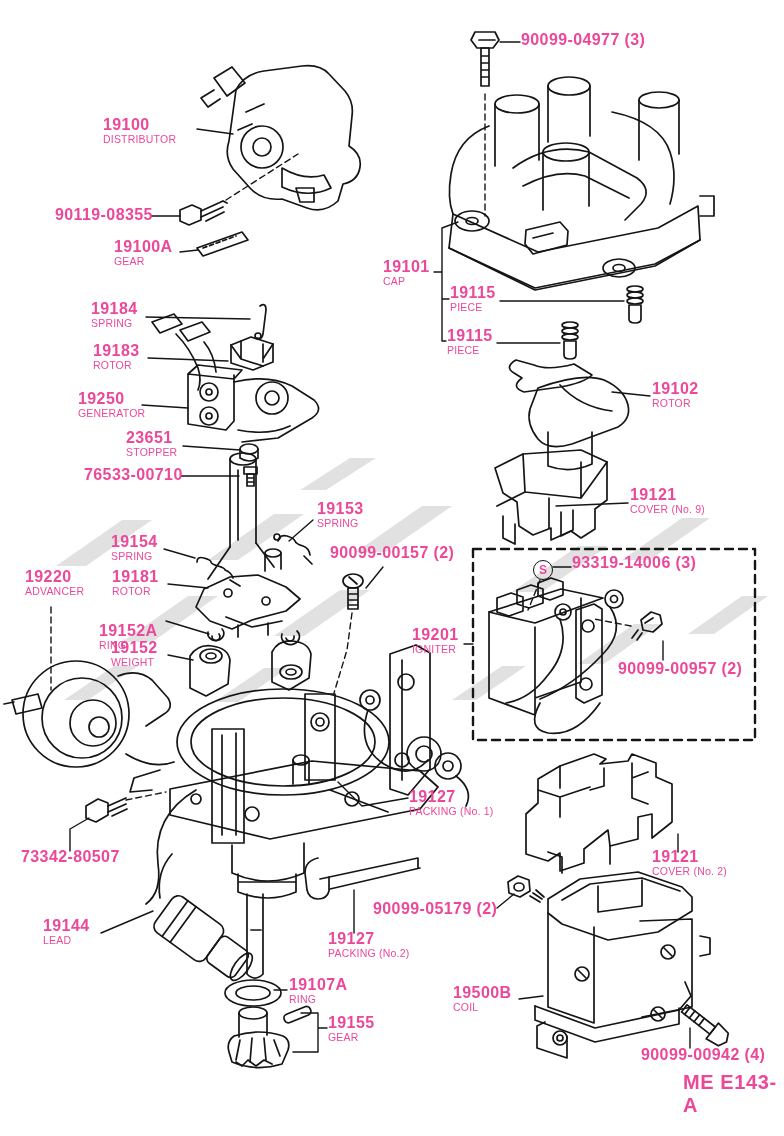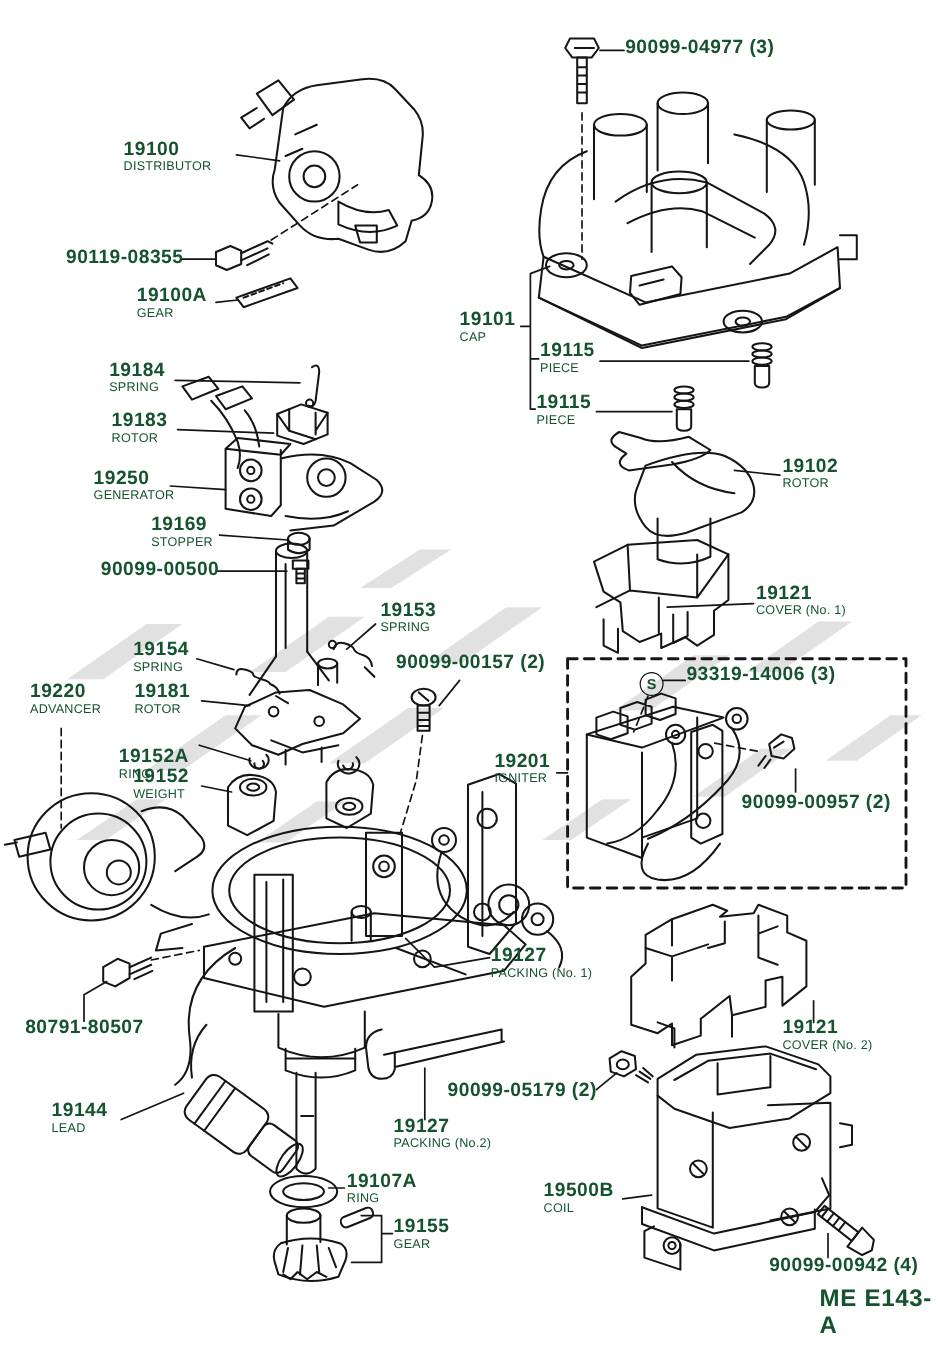--- a/index.html
+++ b/index.html
@@ -1,17 +1,17 @@
 <!DOCTYPE html>
 <html><head>
 <meta charset="utf-8">
 <style>
   html,body{margin:0;padding:0;background:#fff;}
   .stage{position:relative;width:784px;height:1136px;background:#ffffff;overflow:hidden;
-         font-family:"Liberation Sans",sans-serif;color:#14532d;}
+         font-family:"Liberation Sans",sans-serif;color:#ec4899;}
   svg.canvas{position:absolute;left:0;top:0;z-index:1;}
   .lbl{position:absolute;white-space:nowrap;z-index:2;}
   .lbl .num{display:block;font-size:16px;font-weight:700;letter-spacing:.4px;line-height:1.02;}
   .lbl .desc{display:block;font-size:10.5px;font-weight:400;letter-spacing:.2px;line-height:1.05;margin-top:1px;}
   .smark{position:absolute;z-index:2;width:18px;height:18px;border:1.6px solid #111;border-radius:50%;
          font-size:12px;font-weight:700;text-align:center;line-height:18px;}
   .footer{position:absolute;z-index:2;font-size:20px;font-weight:700;letter-spacing:.6px;}
 </style>
 </head>
 <body>
@@ -415,36 +415,36 @@
       <span class="num">19183</span>
       <span class="desc">ROTOR</span>
     </div>
 
   <div class="lbl" style="left:78px;top:391px">
       <span class="num">19250</span>
       <span class="desc">GENERATOR</span>
     </div>
 
   <div class="lbl" style="left:126px;top:430px">
-      <span class="num">19169</span>
+      <span class="num">23651</span>
       <span class="desc">STOPPER</span>
     </div>
 
   <div class="lbl" style="left:84px;top:467px">
-      <span class="num">90099-00500</span>
+      <span class="num">76533-00710</span>
     </div>
 
   <div class="lbl" style="left:652px;top:381px">
       <span class="num">19102</span>
       <span class="desc">ROTOR</span>
     </div>
 
   <div class="lbl" style="left:630px;top:487px">
       <span class="num">19121</span>
-      <span class="desc">COVER (No. 1)</span>
+      <span class="desc">COVER (No. 9)</span>
     </div>
 
   <div class="lbl" style="left:317px;top:501px">
       <span class="num">19153</span>
       <span class="desc">SPRING</span>
     </div>
 
   <div class="lbl" style="left:111px;top:534px">
       <span class="num">19154</span>
       <span class="desc">SPRING</span>
@@ -487,21 +487,21 @@
   <div class="lbl" style="left:618px;top:661px">
       <span class="num">90099-00957 (2)</span>
     </div>
 
   <div class="lbl" style="left:409px;top:789px">
       <span class="num">19127</span>
       <span class="desc">PACKING (No. 1)</span>
     </div>
 
   <div class="lbl" style="left:21px;top:849px">
-      <span class="num">80791-80507</span>
+      <span class="num">73342-80507</span>
     </div>
 
   <div class="lbl" style="left:652px;top:849px">
       <span class="num">19121</span>
       <span class="desc">COVER (No. 2)</span>
     </div>
 
   <div class="lbl" style="left:43px;top:918px">
       <span class="num">19144</span>
       <span class="desc">LEAD</span>

